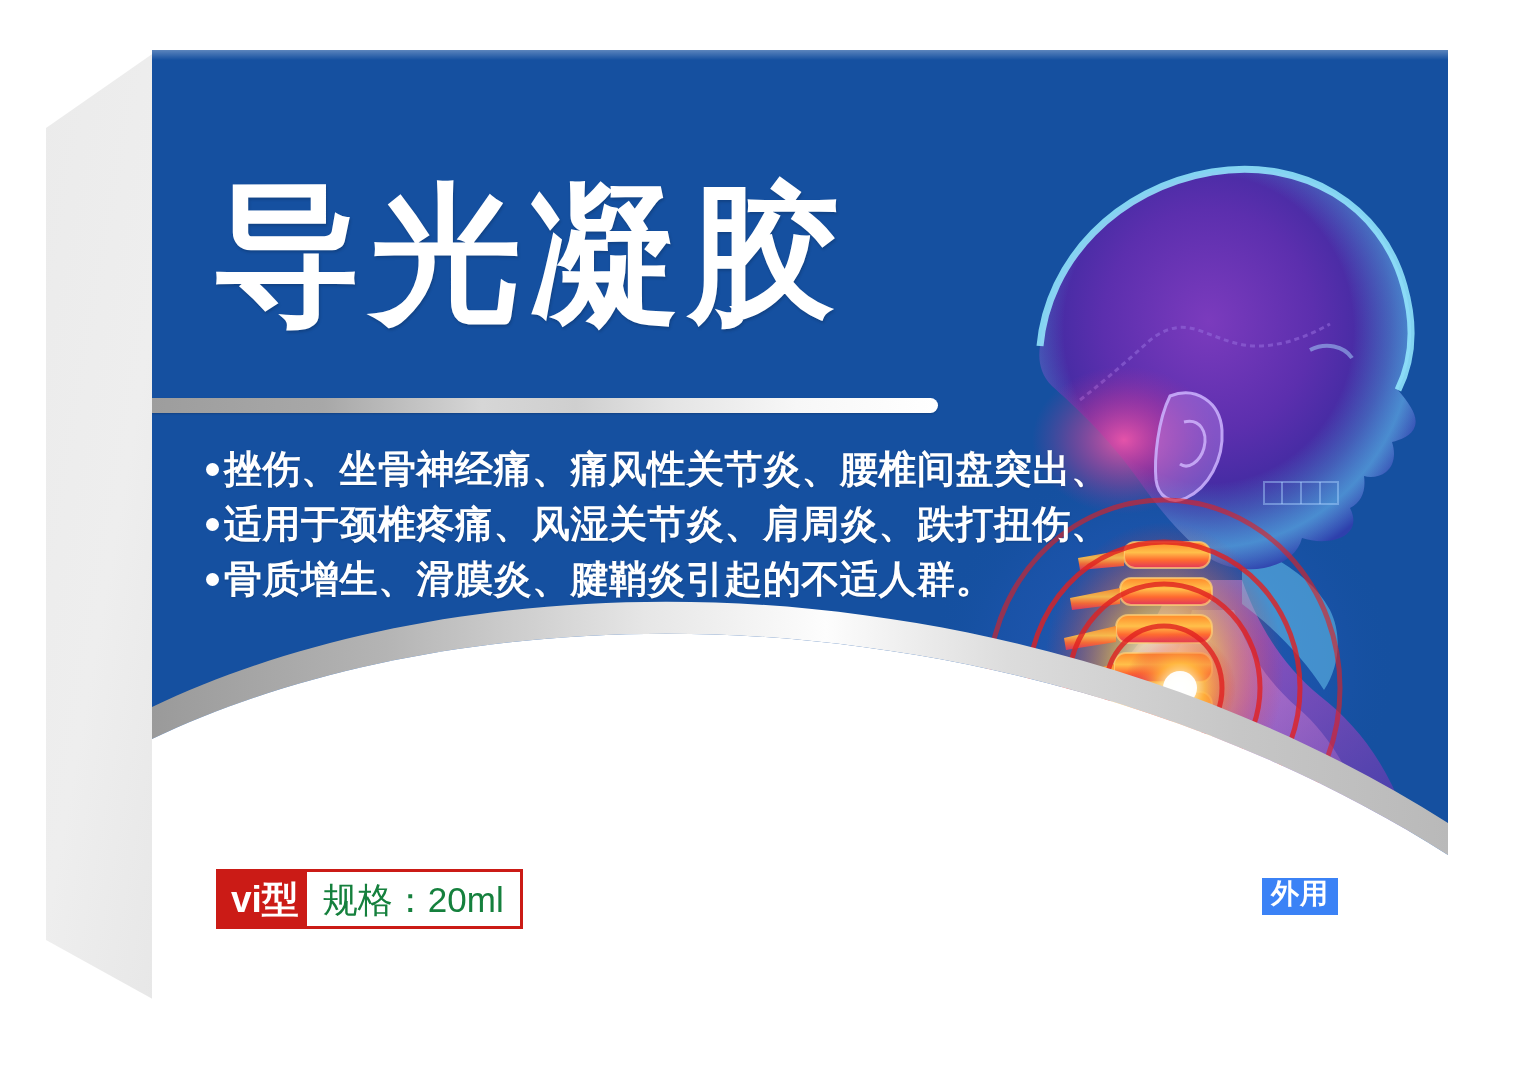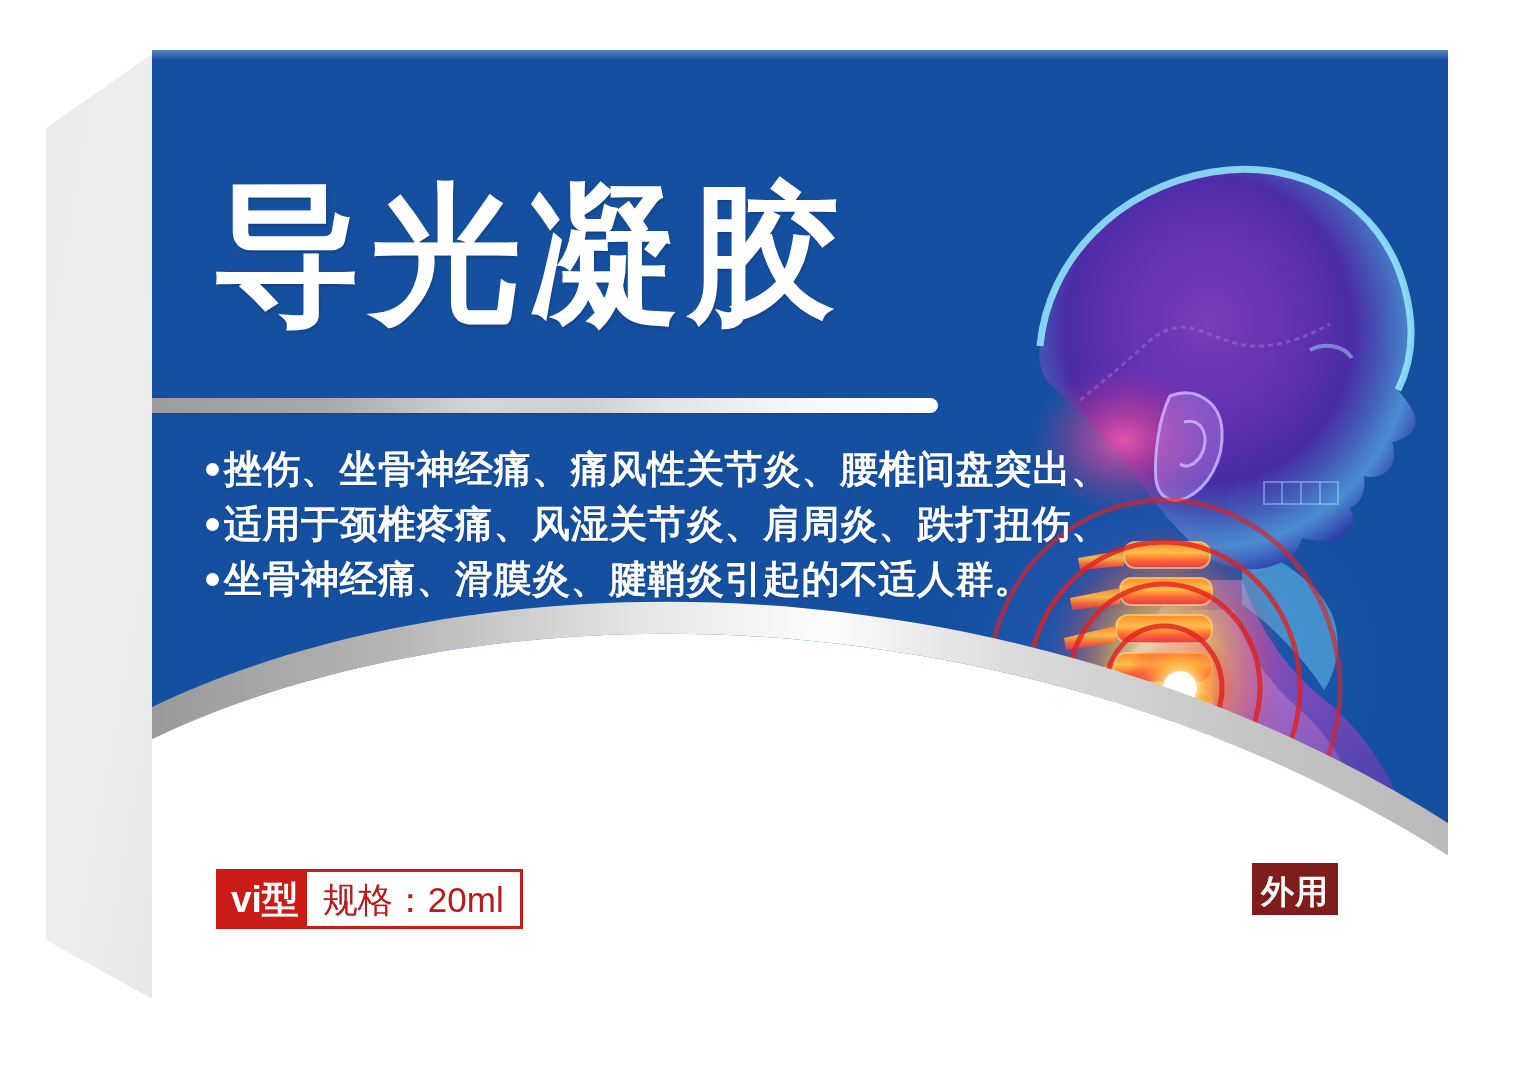--- a/index.html
+++ b/index.html
@@ -144,40 +144,40 @@
     background: #cb1b16;
     color: #ffffff;
     font-size: 37px;
     font-weight: 700;
     padding: 0 8px 0 12px;
     display: flex;
     align-items: center;
     line-height: 1;
   }
   .spec-value {
-    color: #b91c1c;
+    color: #15803d;
     font-size: 35px;
     font-weight: 500;
     padding: 0 16px;
     display: flex;
     align-items: center;
     line-height: 1;
     background: #ffffff;
   }
 
   
   .use-badge {
     position: absolute;
     right: 110px;
     bottom: 92px;
-    background: #7f1d1d;
+    background: #3b82f6;
     color: #ffffff;
-    font-size: 33px;
+    font-size: 28px;
     font-weight: 700;
-    padding: 12px 9px 7px 9px;
+    padding: 2px 9px 7px 9px;
     line-height: 1;
     letter-spacing: 1px;
   }
 </style>
 </head>
 <body>
 
 <div id="stage">
 
   <div class="box-side"></div>
@@ -355,21 +355,21 @@
       <div class="bullet-line">
         <span class="bullet-dot"></span>
         <span>挫伤、坐骨神经痛、痛风性关节炎、腰椎间盘突出、</span>
       </div>
       <div class="bullet-line">
         <span class="bullet-dot"></span>
         <span>适用于颈椎疼痛、风湿关节炎、肩周炎、跌打扭伤、</span>
       </div>
       <div class="bullet-line">
         <span class="bullet-dot"></span>
-        <span>坐骨神经痛、滑膜炎、腱鞘炎引起的不适人群。</span>
+        <span>骨质增生、滑膜炎、腱鞘炎引起的不适人群。</span>
       </div>
     </div>
 
     <div class="wave-white">
       <svg viewBox="0 0 1296 420" preserveAspectRatio="none" xmlns="http://www.w3.org/2000/svg">
         <defs>
           <linearGradient id="silverWave" x1="0" y1="0" x2="1" y2="0">
             <stop offset="0%" stop-color="#9a9a9a"></stop>
             <stop offset="18%" stop-color="#b4b4b4"></stop>
             <stop offset="38%" stop-color="#e6e6e6"></stop>

